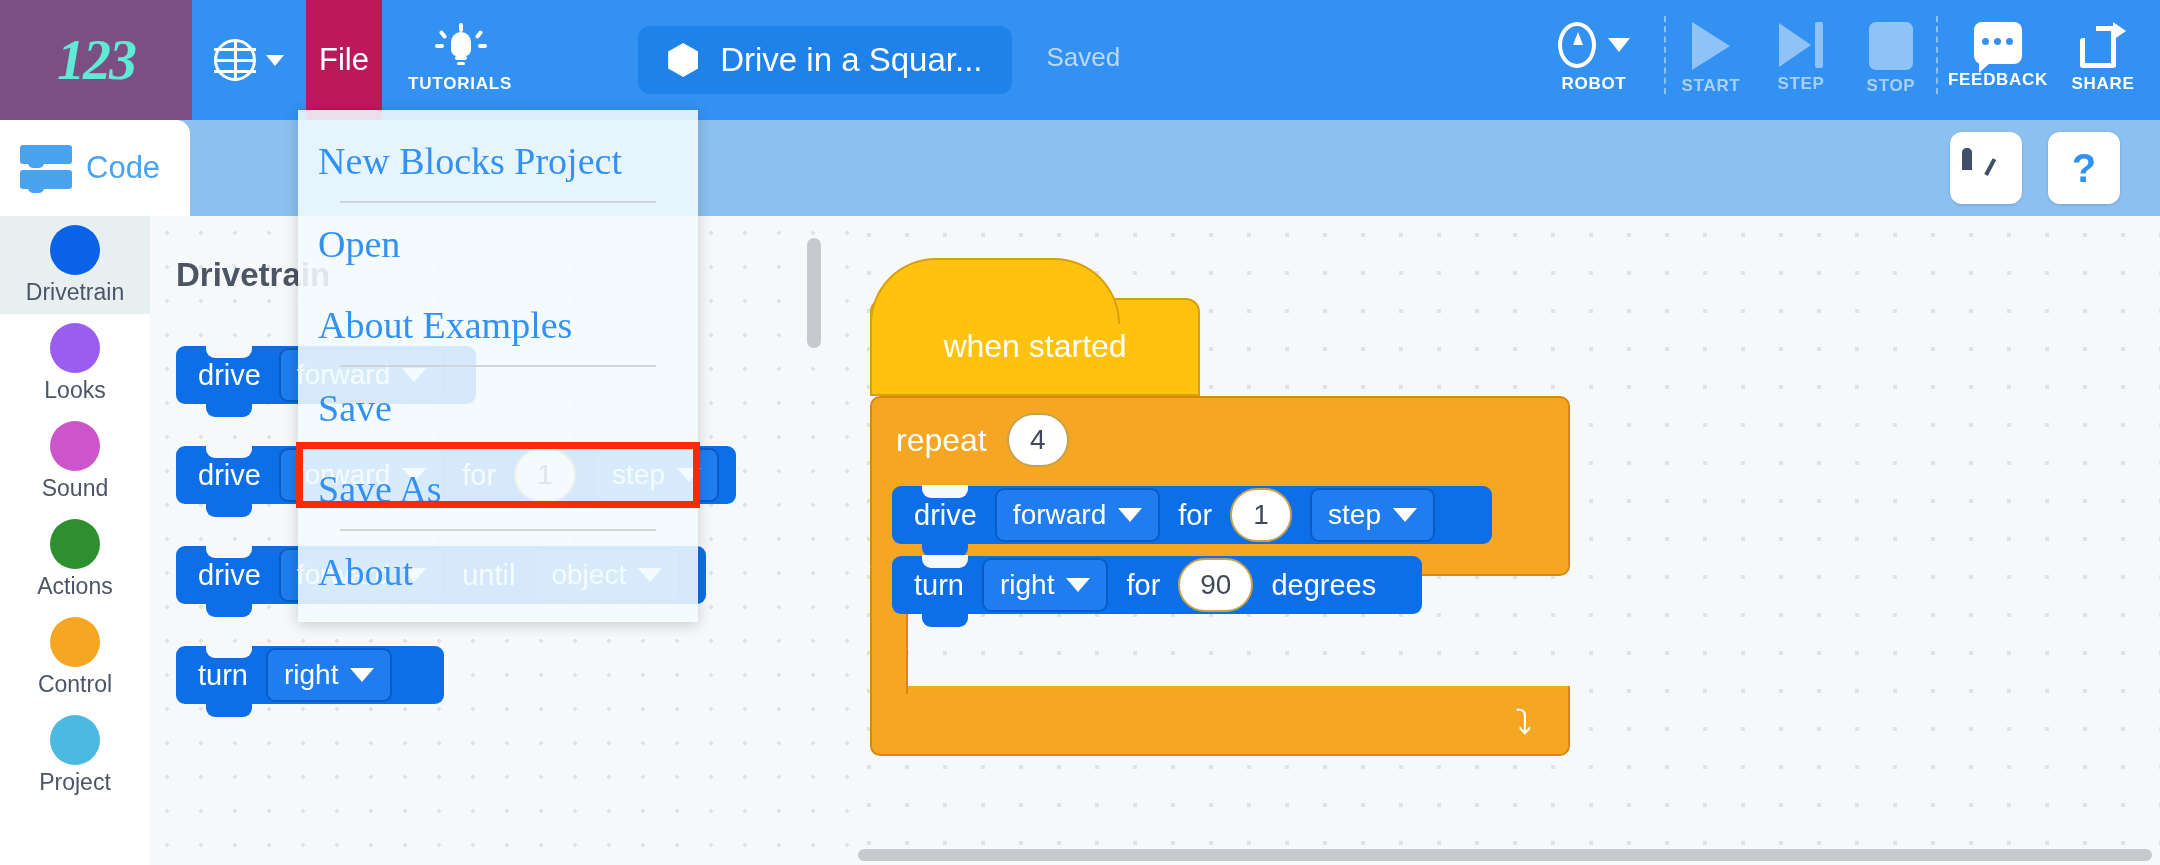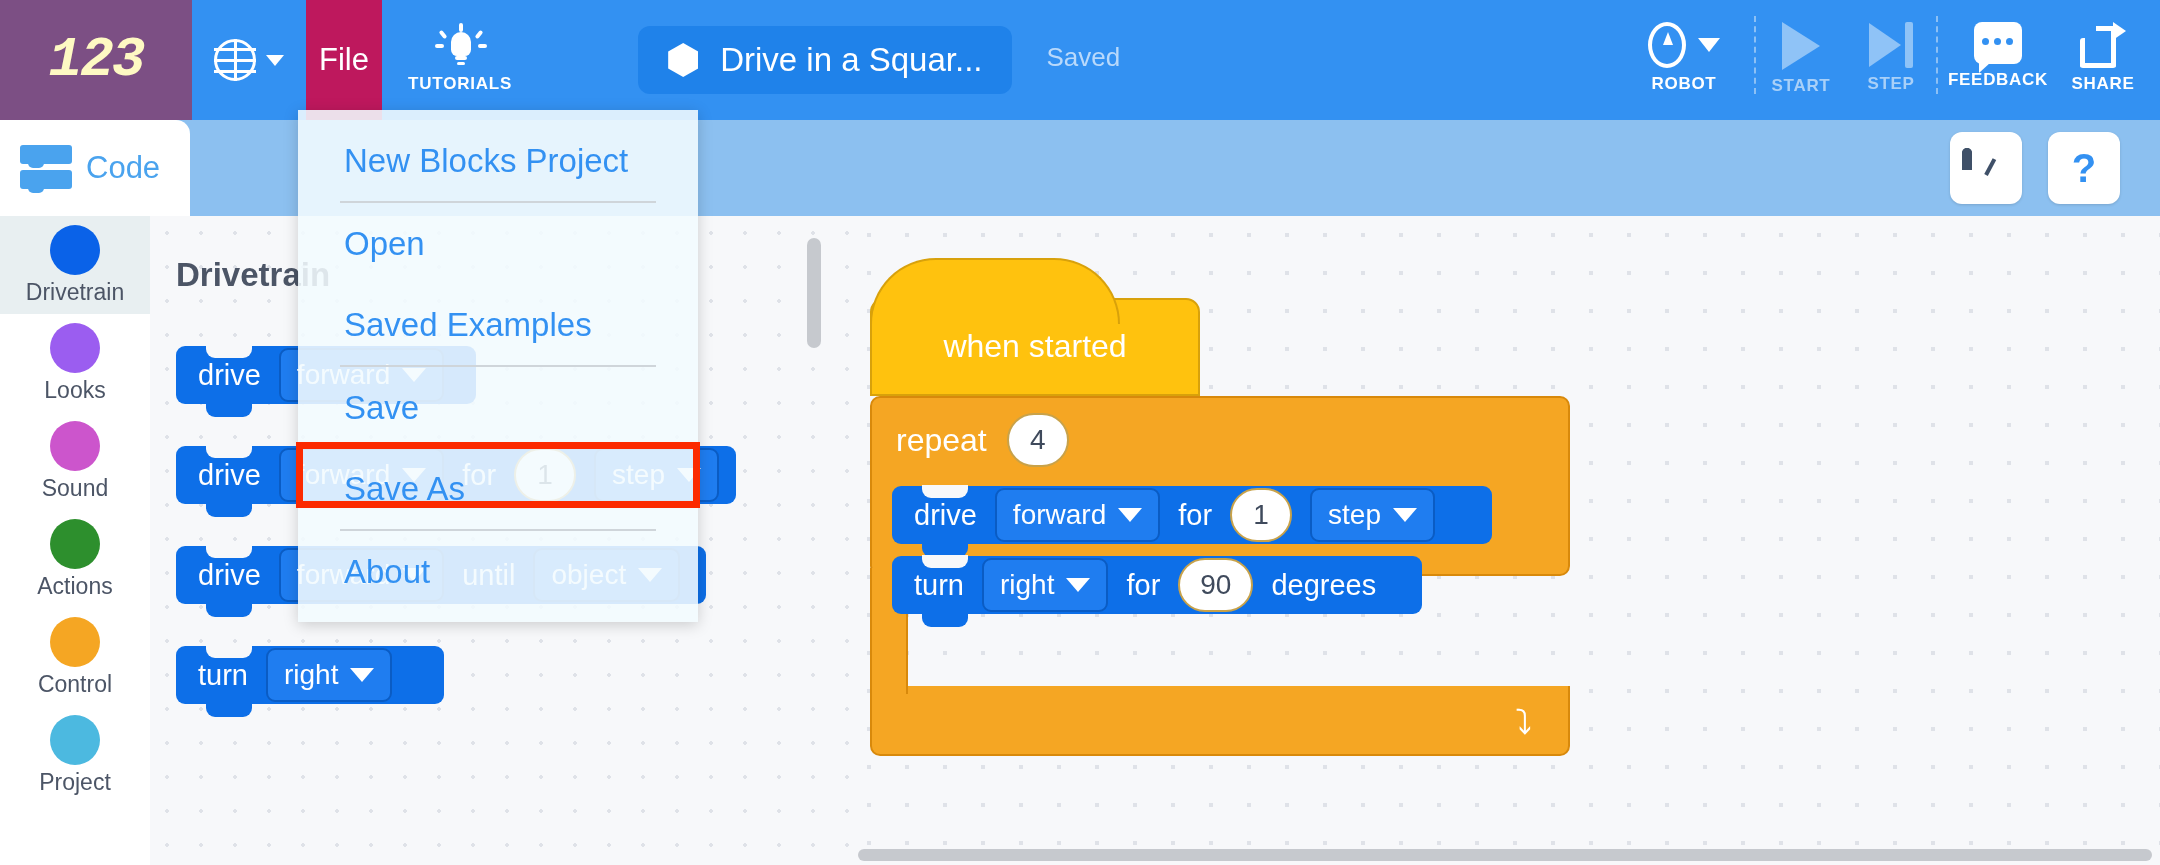--- a/index.html
+++ b/index.html
@@ -14,22 +14,22 @@
   
   .topbar {
     position: absolute; left: 0; top: 0; width: 2160px; height: 120px;
     background: #3391f2; display: flex; align-items: stretch;
   }
   .logo-box {
     width: 192px; height: 120px; background: #7c4f84;
     display: flex; align-items: center; justify-content: center;
   }
   .logo-text {
-    color: #fef9c3; font-size: 56px; font-weight: 800; font-style: italic;
-    letter-spacing: -2px; font-family: Liberation Mono, monospace;
+    color: #5eead4; font-size: 56px; font-weight: 800; font-style: italic;
+    letter-spacing: -2px; font-family: Liberation Serif, serif;
   }
   .lang-btn {
     display: flex; align-items: center; gap: 10px;
     padding: 0 22px; cursor: pointer;
   }
   .globe {
     width: 42px; height: 42px; border: 3px solid #fff; border-radius: 50%;
     position: relative;
   }
   .globe::before {
@@ -257,22 +257,22 @@
   .loop-arrow { position: absolute; right: 36px; bottom: 12px; color: #fff; font-size: 34px; }
 
   
   .menu {
     position: absolute; left: 298px; top: 110px; width: 400px;
     background: rgba(243,250,254,0.88);
     box-shadow: 0 3px 14px rgba(0,0,0,.18);
     padding: 10px 0; z-index: 40;
   }
   .menu-item {
-    height: 81px; display: flex; align-items: center; padding-left: 46px;
-    color: #3391f2; font-size: 33px; cursor: pointer;
+    height: 81px; display: flex; align-items: center; padding-left: 20px;
+    color: #3391f2; font-size: 38px; cursor: pointer; font-family: Liberation Serif, serif;
   }
   .menu-sep { height: 2px; background: #cfd5da; margin: 0 42px; }
   .highlight-box {
     position: absolute; left: 296px; top: 442px; width: 404px; height: 66px;
     border: 7px solid #fc2a00; z-index: 60; pointer-events: none;
   }
 </style>
 </head>
 <body>
 
@@ -329,20 +329,24 @@
       </div>
 
       <div class="tool">
         <span class="step-icon">
           <span class="play-tri" style="border-left-width:32px;border-top-width:22px;border-bottom-width:22px;"></span>
           <span class="bar"></span>
         </span>
         <span class="tool-label dim">STEP</span>
       </div>
 
+      <div class="tool">
+        <span class="stop-sq"></span>
+        <span class="tool-label dim">STOP</span>
+      </div>
 
       <div class="divider-v"></div>
 
       <div class="tool" style="width:120px">
         <span class="fb-icon">
           <span class="fb-bubble"></span>
             <span class="fb-tail"></span>
           <span class="fb-dots">
               <i></i>
               <i></i>
@@ -506,21 +510,21 @@
 
     <div class="scroll-h">
         <i></i>
       </div>
   </div>
 
   <div class="menu">
     <div class="menu-item">New Blocks Project</div>
     <div class="menu-sep"></div>
     <div class="menu-item">Open</div>
-    <div class="menu-item">Saved Examples</div>
+    <div class="menu-item">About Examples</div>
     <div class="menu-sep"></div>
     <div class="menu-item">Save</div>
     <div class="menu-item">Save As</div>
     <div class="menu-sep"></div>
     <div class="menu-item">About</div>
   </div>
 
   <div class="highlight-box"></div>
 
 </div>

